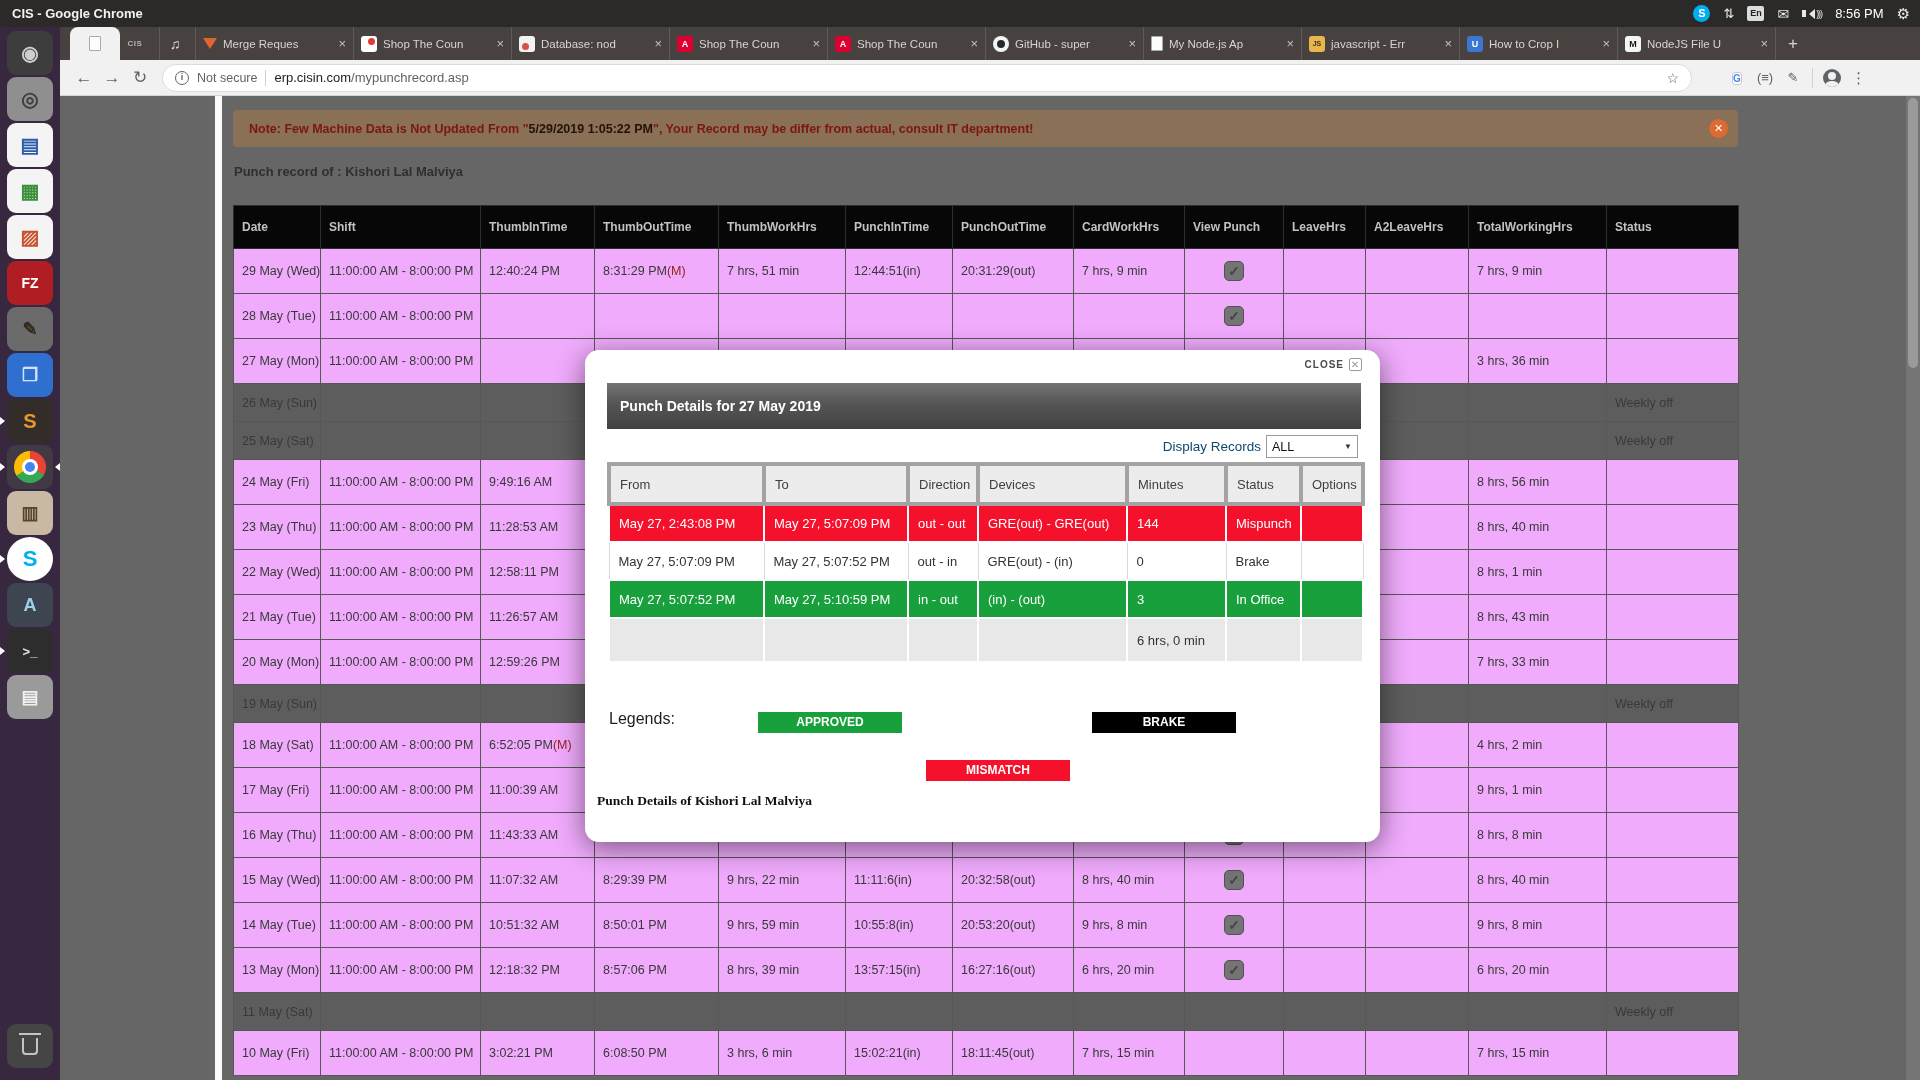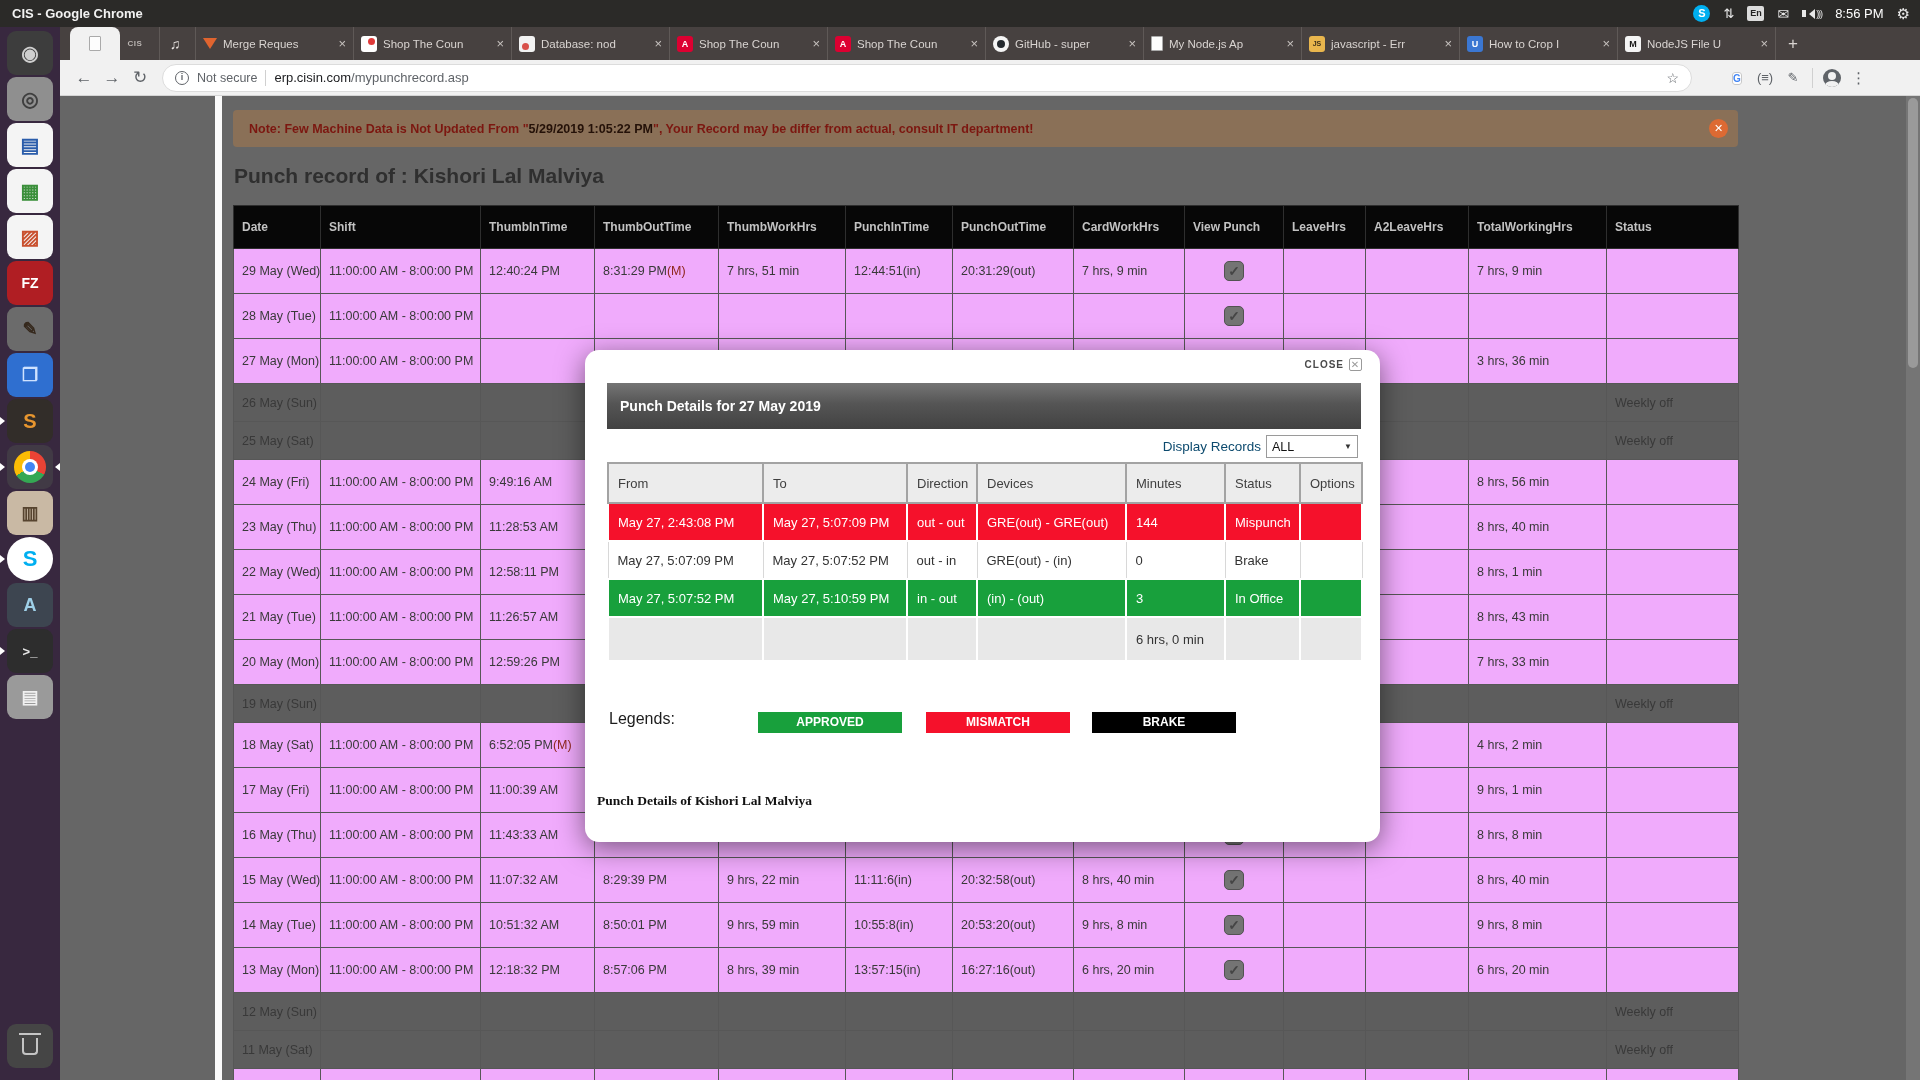--- a/index.html
+++ b/index.html
@@ -102,21 +102,21 @@
   #pgscroll { position:absolute; right:0; top:0; width:14px; height:100%; background:#757575; }
   #pgscroll .thumb { position:absolute; right:2px; top:2px; width:10px; height:270px; background:#9a9a9a; border-radius:6px; }
 
   #banner { position:absolute; left:173px; top:14px; width:1505px; height:37px; background:#8a7057;
             border-radius:4px; display:flex; align-items:center; padding-left:16px; }
   #banner .seg { font-size:12.5px; font-weight:bold; color:#7c1710; white-space:pre; }
   #banner .seg.stamp { color:#241108; }
   #banner-close { position:absolute; right:10px; top:9px; width:19px; height:19px; border-radius:50%;
             background:#dd6a33; color:#fff; font-size:11px; text-align:center; line-height:19px; }
 
-  #pgtitle { position:absolute; left:174px; top:68px; font-size:21px; font-weight:bold; color:#2f2f2f; }
+  #pgtitle { position:absolute; left:174px; top:68px; font-size:13px; font-weight:bold; color:#2f2f2f; }
 
   #maintable { position:absolute; left:173px; top:109px; border-collapse:collapse; table-layout:fixed; width:1505px; }
   #maintable th { background:#070707; color:#c2c2c2; font-size:12px; font-weight:bold; text-align:left;
                   padding:0 8px; height:43px; border:1px solid #2e2e2e; overflow:hidden; white-space:nowrap; }
   #maintable td { border:1px solid #575757; font-size:12.5px; color:#393939; padding:0 8px;
                   overflow:hidden; white-space:nowrap; }
   #maintable tr.norm { background:#f0abfc; }
   #maintable tr.weekly { background:#5d5d5d; }
   .mflag { color:#8e261b; }
   .chk { width:20px; height:20px; border-radius:5px; background:#747474; border:1px solid #525252;
@@ -133,21 +133,21 @@
            background:linear-gradient(180deg,#757575 0%,#555 45%,#424242 100%);
            font-size:14px; font-weight:bold; line-height:46px; padding-left:13px; }
   #drrow { position:absolute; top:85px; right:22px; display:flex; align-items:center; gap:5px; }
   #drrow .drlabel { font-size:13.5px; color:#0c4a6e; }
   #drsel { width:92px; height:23px; border:1px solid #9a9a9a; background:#fff; display:flex;
            align-items:center; padding:0 5px; font-size:12.5px; color:#111; }
   #drsel .arr { margin-left:auto; font-size:8px; color:#333; }
 
   #mtable { position:absolute; left:22px; top:112px; border-collapse:collapse; table-layout:fixed; width:754px; }
   #mtable th { background:#ececec; color:#3f3f3f; font-size:13px; font-weight:normal; text-align:left;
-               height:40px; padding:0 9px; border:2px solid #a3a3a3; }
+               height:40px; padding:0 9px; border:4px solid #a3a3a3; }
   #mtable td { font-size:13px; height:38px; padding:0 9px; overflow:hidden; white-space:nowrap; }
   #mtable tr.approved td, #mtable tr.mismatch td { color:#fff; border:2px solid #fff; }
   #mtable tr.brake td { color:#333; border:1px solid #d8d8d8; background:#fff; }
   #mtable tr.mfoot td { background:#e8e8e8; border:2px solid #fff; color:#333; height:44px; }
 
   #legends { position:absolute; left:22px; top:360px; width:754px; height:24px; }
   #legends .leglabel { position:absolute; left:2px; top:0; font-size:16px; color:#1d1d1d; }
   .legbox { position:absolute; top:2px; width:144px; height:21px; color:#fff; font-size:12px;
             font-weight:bold; text-align:center; line-height:21px; }
   #mfoot-note { position:absolute; left:12px; top:443px; font-family:"Liberation Serif", serif;
@@ -643,35 +643,20 @@
           <td>6 hrs, 20 min</td>
           <td style="text-align: center;">
             <div class="chk">✓</div>
           </td>
           <td></td>
           <td></td>
           <td>6 hrs, 20 min</td>
           <td></td>
         </tr>
         <tr class="weekly" style="height: 38px;">
-          <td>12 May (Sun)</td>
-          <td></td>
-          <td></td>
-          <td></td>
-          <td></td>
-          <td></td>
-          <td></td>
-          <td></td>
-          <td style="text-align: center;"></td>
-          <td></td>
-          <td></td>
-          <td></td>
-          <td>Weekly off</td>
-        </tr>
-        <tr class="weekly" style="height: 38px;">
           <td>11 May (Sat)</td>
           <td></td>
           <td></td>
           <td></td>
           <td></td>
           <td></td>
           <td></td>
           <td></td>
           <td style="text-align: center;"></td>
           <td></td>
@@ -766,18 +751,18 @@
             <td></td>
             <td>6 hrs, 0 min</td>
             <td></td>
             <td></td>
           </tr>
         </tbody>
     </table>
     <div id="legends">
       <span class="leglabel">Legends:</span>
     <span class="legbox" style="left: 151px; background: rgb(24, 160, 60);">APPROVED</span>
-        <span class="legbox" style="left: 319px; background: rgb(245, 17, 43);">MISMATCH</span>
+        <span class="legbox" style="left: 319px; background: rgb(245, 17, 43); margin-top: 48px;">MISMATCH</span>
         <span class="legbox" style="left: 485px; background: rgb(0, 0, 0);">BRAKE</span>
       </div>
     <div id="mfoot-note">Punch Details of Kishori Lal Malviya</div>
   </div>
 </div>
 
 </body></html>

